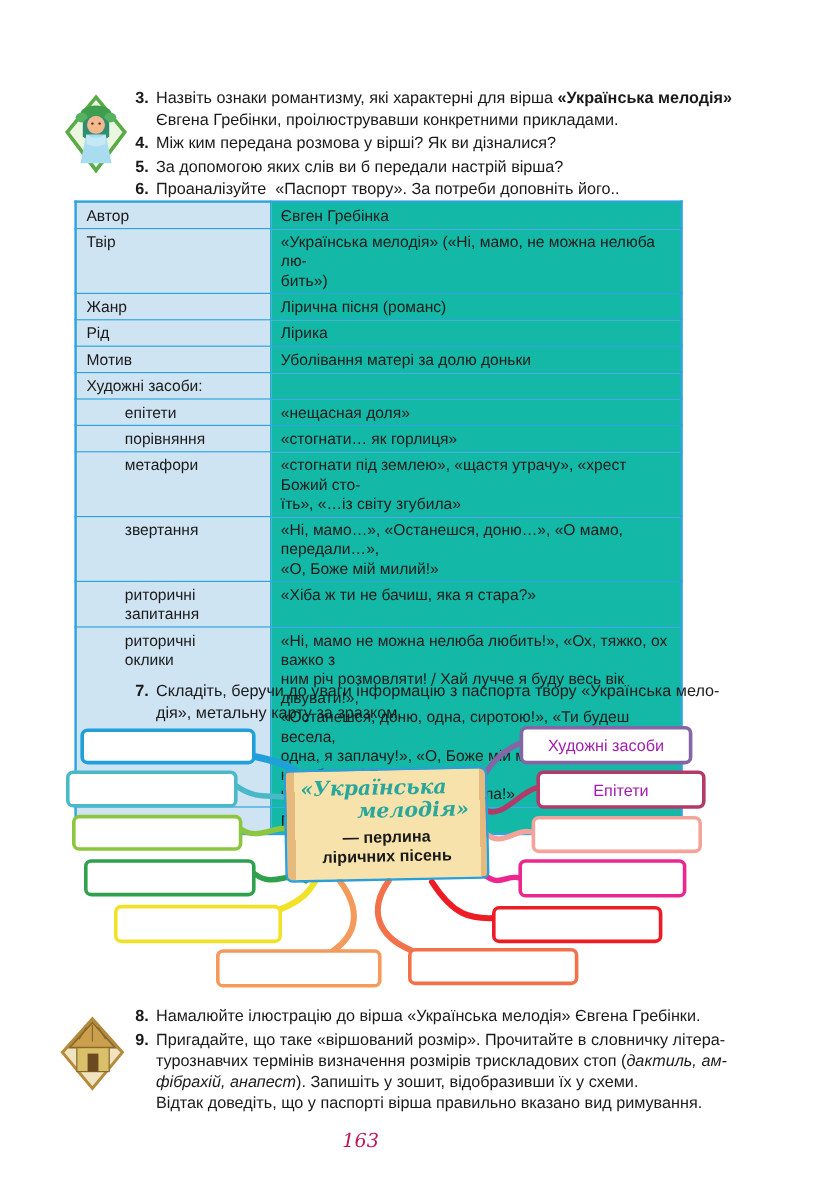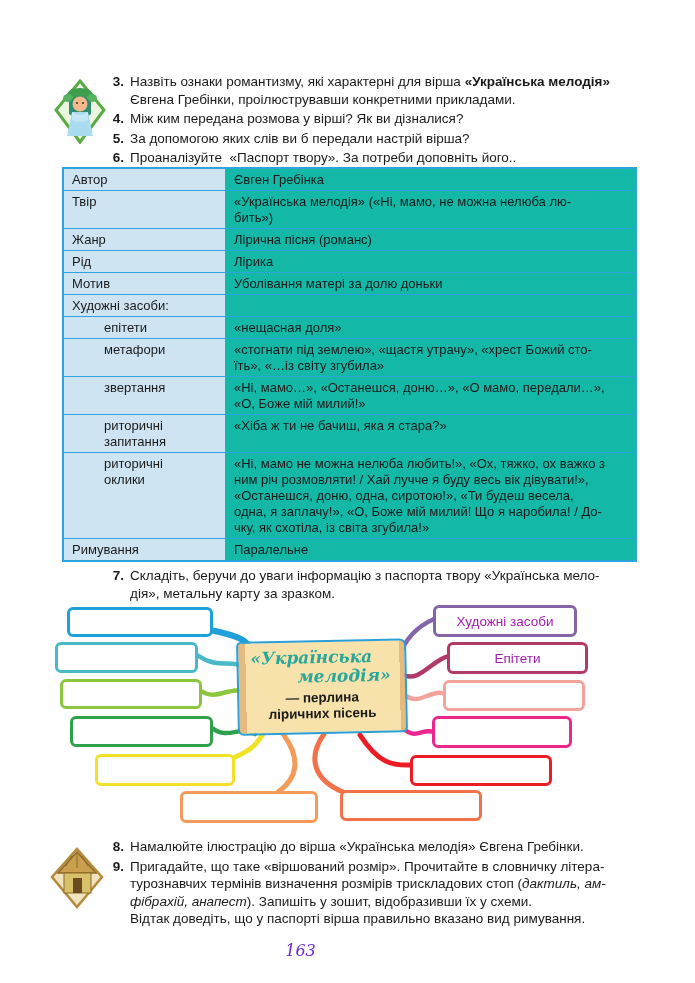--- a/index.html
+++ b/index.html
@@ -11,21 +11,21 @@
   .abs{position:absolute;}
   
   .qblock{left:106px;width:536px;font-size:13.5px;line-height:17.5px;}
   .qrow{display:flex;margin-bottom:2px;}
   .qnum{font-weight:bold;min-width:18px;text-align:right;margin-right:6px;flex:0 0 auto;}
   .qtext{flex:1;white-space:pre-wrap;}
   .qtext .b{font-weight:bold;}
   .qtext .i{font-style:italic;}
   
   table.passport{
-    position:absolute;left:62px;top:167px;width:575px;
+    position:absolute;left:62px;top:167px;width:507px;
     border-collapse:collapse;table-layout:fixed;
     font-size:13px;line-height:16px;
   }
   table.passport td{
     border:1.5px solid #2da4dd;padding:2.5px 8px;vertical-align:top;
     white-space:pre-wrap;
   }
   table.passport{border:2.5px solid #2da4dd;}
   td.plabel{width:145px;background:#cfe4f3;}
   td.plabel.indent{padding-left:40px;}
@@ -50,21 +50,21 @@
   }
   .scroll-title .t1{display:block;padding-left:12px;}
   .scroll-title .t2{display:block;text-align:right;padding-right:14px;}
   .scroll-sub{
     margin-top:4px;text-align:center;font-weight:bold;font-size:13.5px;
     line-height:16px;color:#1a1a1a;white-space:pre-wrap;
   }
   
   .page-num{
     left:0;top:941px;width:601px;text-align:center;
-    font-family:"DejaVu Serif",serif;font-style:italic;font-size:16px;color:#6d28d9;
+    font-family:"DejaVu Serif",serif;font-style:italic;font-size:16px;color:#be185d;
   }
 </style>
 </head>
 <body>
 
 <div class="abs" style="left:53px;top:78px;">
   <svg width="54" height="70" viewBox="0 0 54 70">
     <polygon points="27,3 51,32 27,64 3,32" fill="#eaf6e0" stroke="#5aaa46" stroke-width="3"></polygon>
     <ellipse cx="27" cy="17" rx="13" ry="7" fill="#3f9e4e"></ellipse>
     <ellipse cx="15" cy="20" rx="5" ry="4" fill="#55b35f"></ellipse>
@@ -121,20 +121,24 @@
         <td class="plabel">Мотив</td>
         <td class="pvalue">Уболівання матері за долю доньки</td>
       </tr>
       <tr>
         <td class="plabel">Художні засоби:</td>
         <td class="pvalue"></td>
       </tr>
       <tr>
         <td class="plabel indent">епітети</td>
         <td class="pvalue">«нещасная доля»</td>
+      </tr>
+      <tr>
+        <td class="plabel indent">порівняння</td>
+        <td class="pvalue">«стогнати… як горлиця»</td>
       </tr>
       <tr>
         <td class="plabel indent">метафори</td>
         <td class="pvalue">«стогнати під землею», «щастя утрачу», «хрест Божий сто-
 їть», «…із світу згубила»</td>
       </tr>
       <tr>
         <td class="plabel indent">звертання</td>
         <td class="pvalue">«Ні, мамо…», «Останешся, доню…», «О мамо, передали…»,
 «О, Боже мій милий!»</td>

